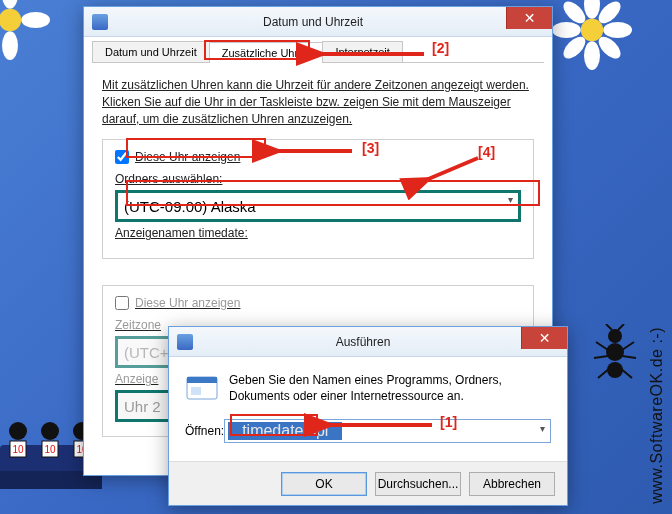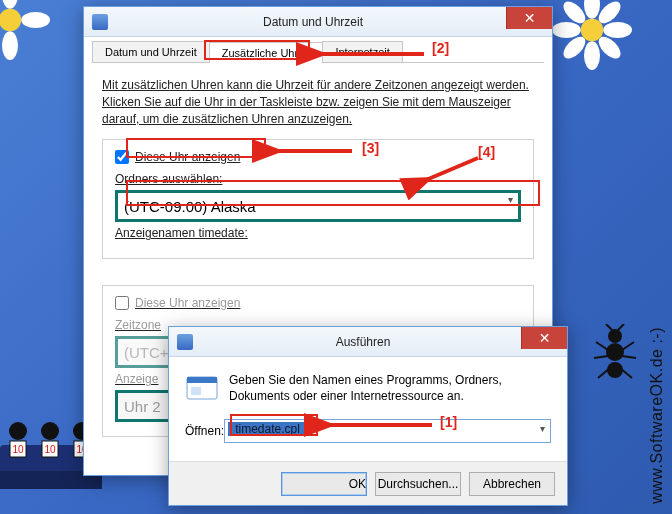--- a/index.html
+++ b/index.html
@@ -130,36 +130,36 @@
   .run-text { font-size: 12px; line-height:1.35; }
   .run-inputrow { display:flex; align-items:center; margin-top:14px;}
   .run-inputrow label { font-size:12px;}
   .run-combo { flex:1; position:relative;}
   .run-combo input {
     width:100%; height:24px; border:1px solid #7aa6da;
     padding:0 20px 0 4px; font-size:12px;
   }
   .run-combo .sel-text {
     position:absolute; left:4px; top:3px;
-    background:#3a74c4; color:#0f172a; padding:0 7px; font-size:12px;
+    background:#3a74c4; color:#e5e5e5; padding:0 14px; font-size:16px;
   }
   .run-combo:after{
     content:"▾"; position:absolute; right:6px; top:4px; font-size:10px; color:#555;
   }
   .btnrow {
     position:absolute; bottom:0; left:0; right:0;
     height:44px; background:#f0f0f0; border-top:1px solid #ddd;
     display:flex; justify-content:flex-end; align-items:center; gap:8px; padding-right:12px;
   }
   .btn {
     min-width: 86px; height:24px;
     border:1px solid #adadad; background:#e9e9e9;
     font-size:12px; cursor:pointer;
   }
-  .btn.default { border:1px solid #5a98de; box-shadow: inset 0 0 0 1px #aecdf0; text-align: right;}
+  .btn.default { border:1px solid #5a98de; box-shadow: inset 0 0 0 1px #aecdf0;}
 
   
   .judges { position:absolute; left:0; bottom:20px; }
 
   .ant { position:absolute; right:32px; bottom:130px; width:50px; height:60px;}
 </style>
 </head>
 <body>
 
 <div class="flower f1">

